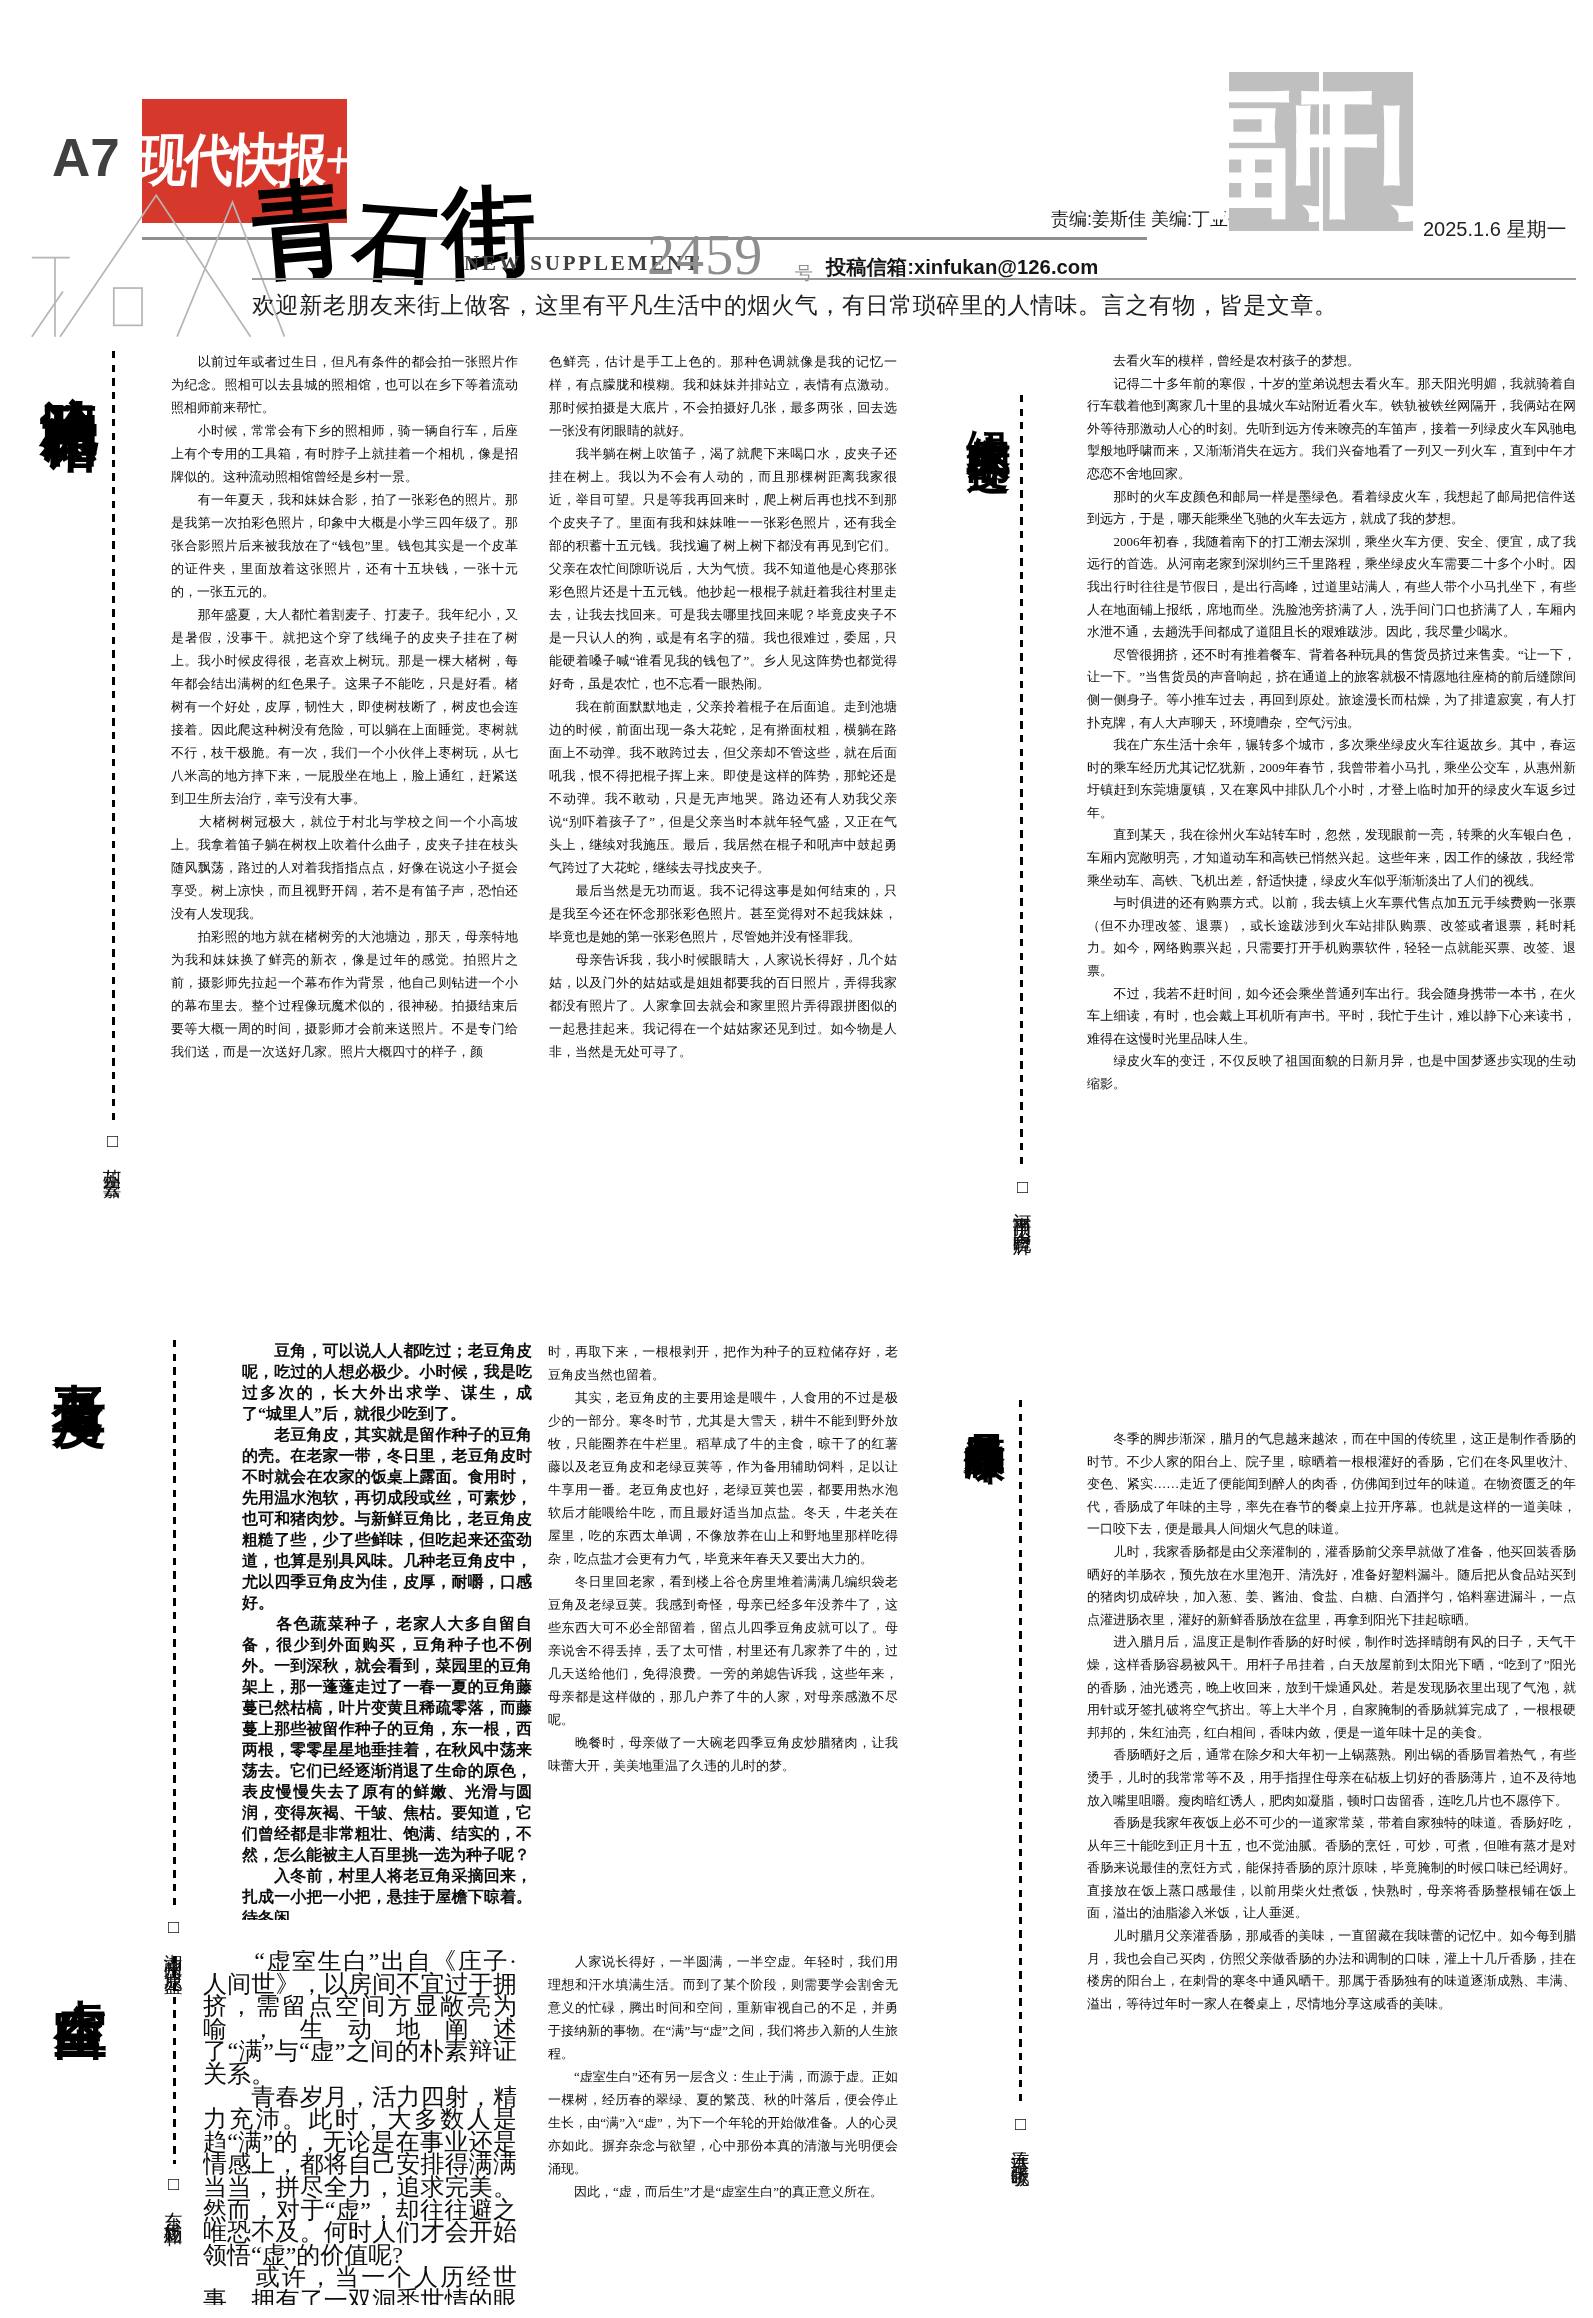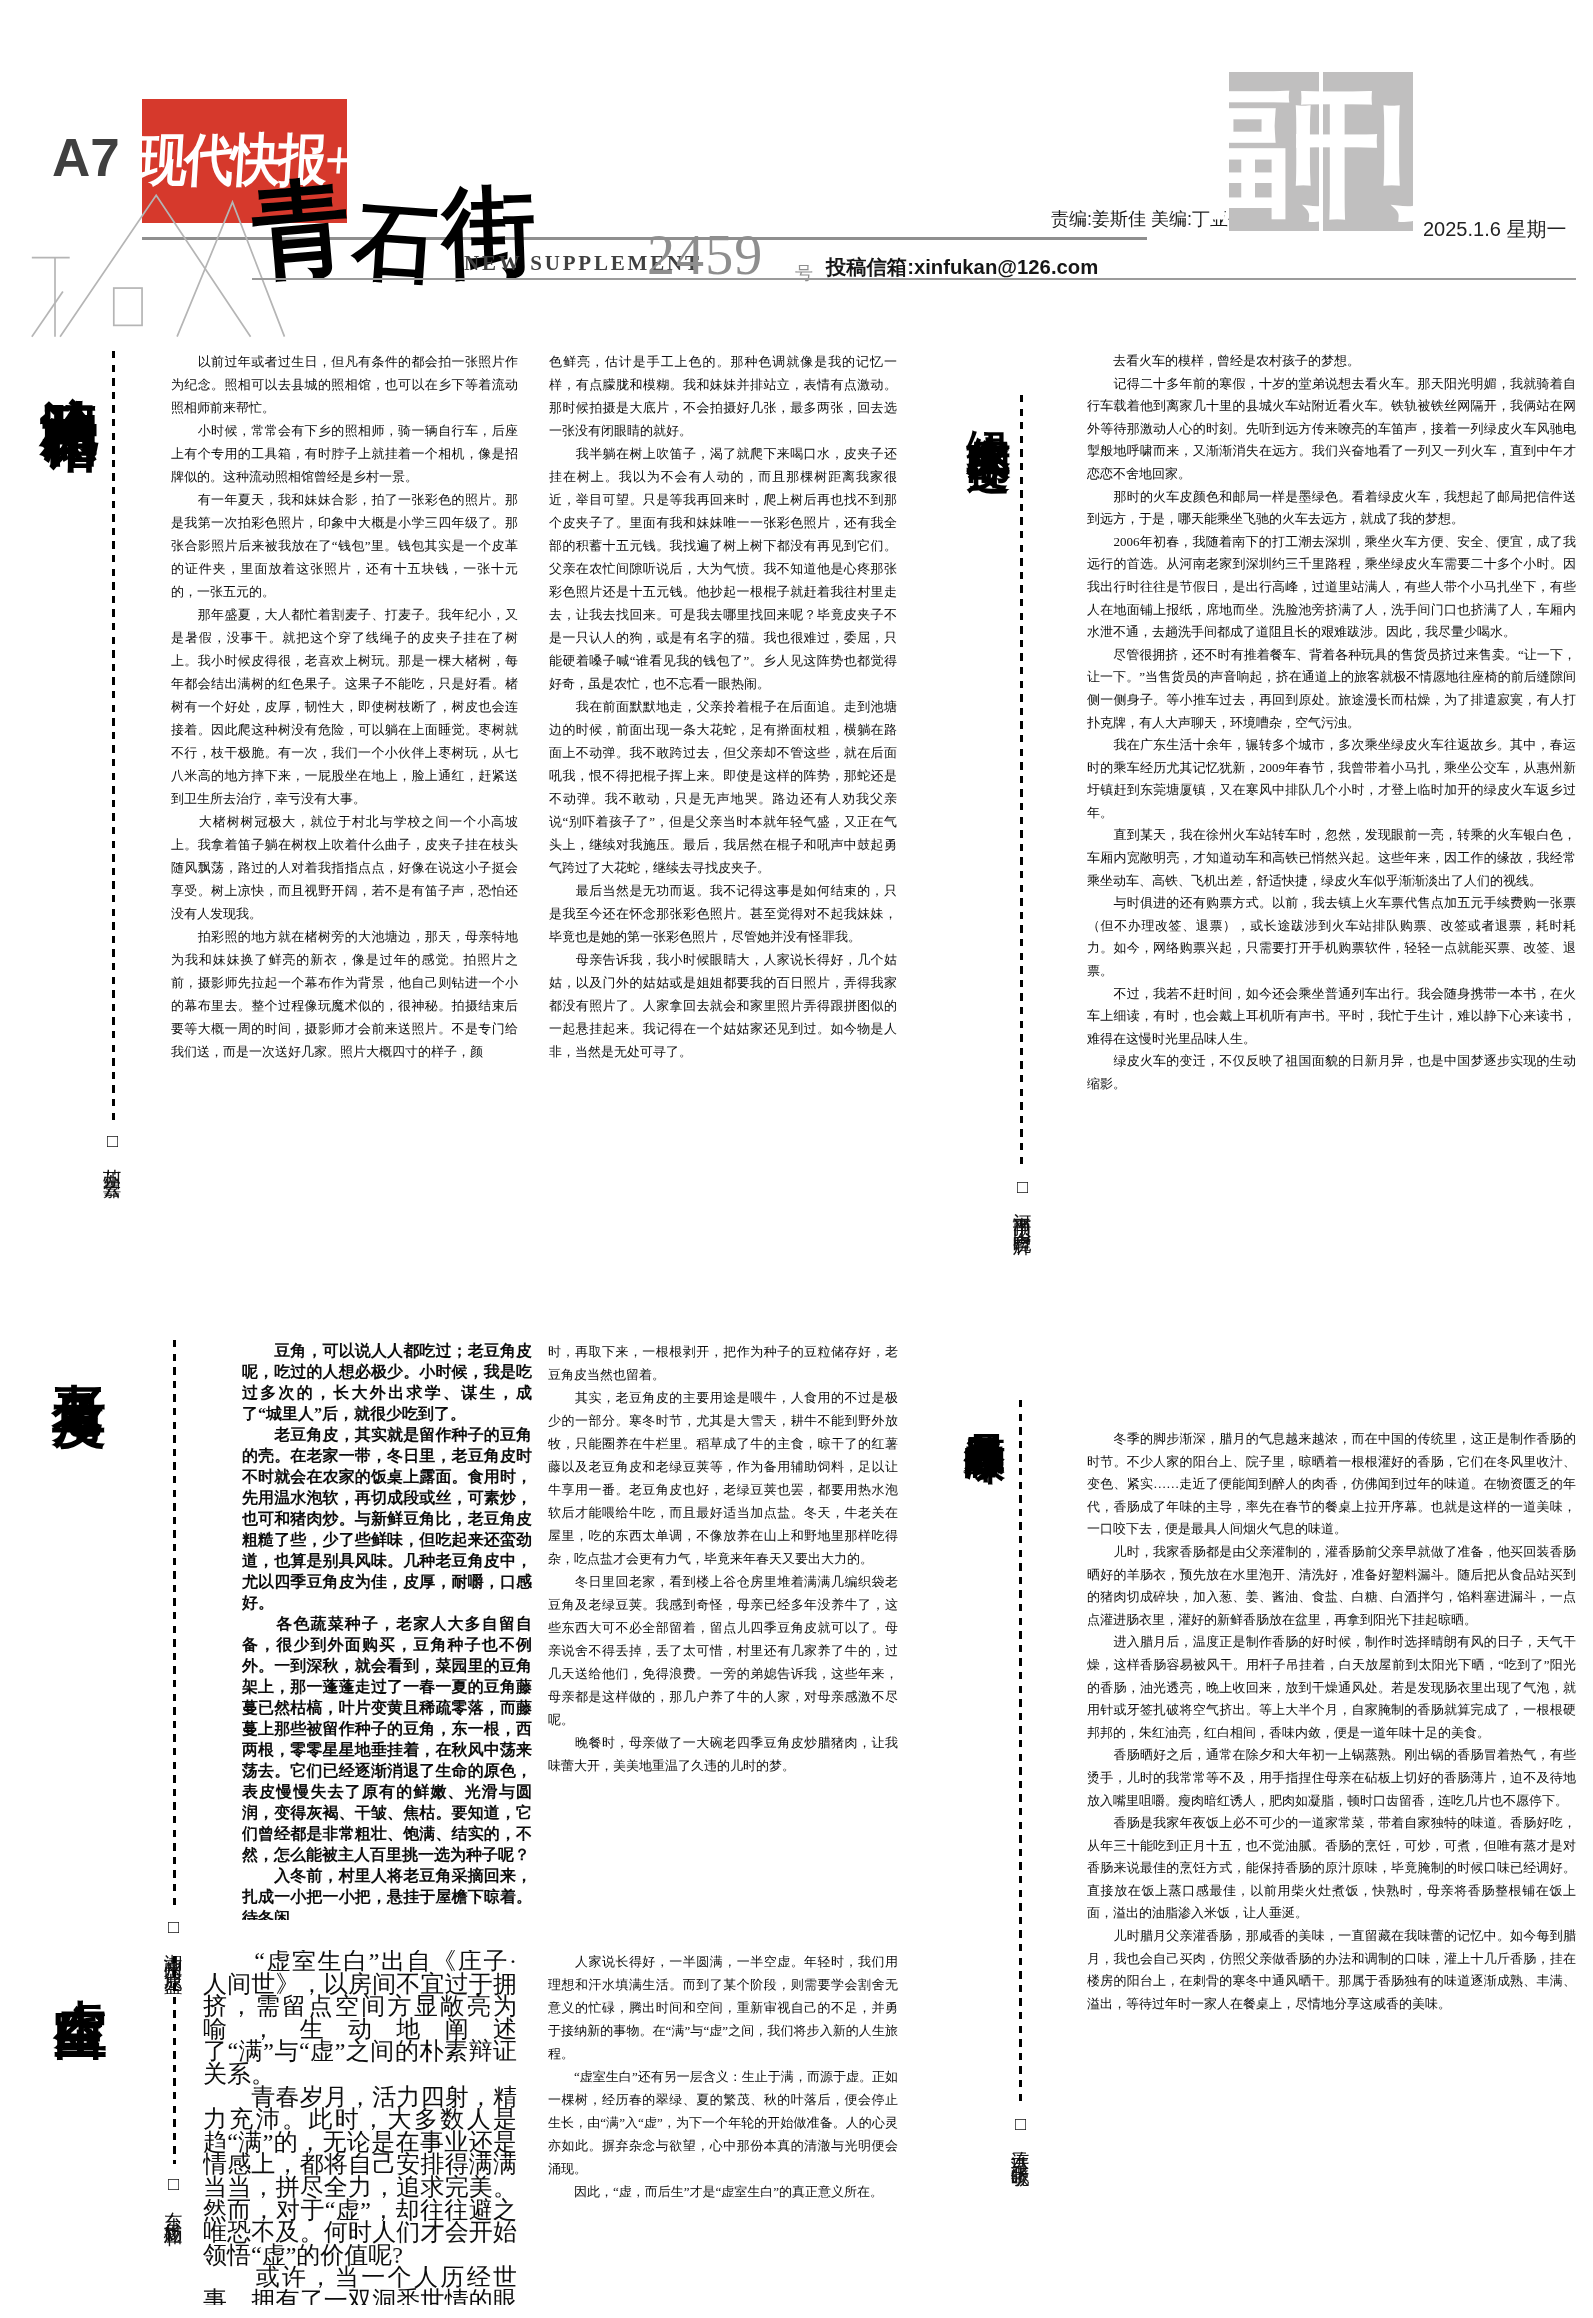--- a/index.html
+++ b/index.html
@@ -108,20 +108,21 @@
   <div class="calli">
     <span class="c1">青</span>
     <span class="c2">石</span>
     <span class="c3">街</span>
   </div>
   <div class="newsupp">NEW SUPPLEMENT</div>
   <div class="issue">2459</div>
   <div class="issue-suffix">号</div>
   <div class="email">投稿信箱:xinfukan@126.com</div>
   <div class="rule2"></div>
+  <div class="welcome">欢迎新老朋友来街上做客，这里有平凡生活中的烟火气，有日常琐碎里的人情味。言之有物，皆是文章。</div>
 
   <h2 class="vtitle t1">流动照相馆</h2>
   <div class="vdash d1"></div>
   <div class="vauthor au1">□苏州 嘉云</div>
   <div class="col a1c1">　　以前过年或者过生日，但凡有条件的都会拍一张照片作为纪念。照相可以去县城的照相馆，也可以在乡下等着流动照相师前来帮忙。
 　　小时候，常常会有下乡的照相师，骑一辆自行车，后座上有个专用的工具箱，有时脖子上就挂着一个相机，像是招牌似的。这种流动照相馆曾经是乡村一景。
 　　有一年夏天，我和妹妹合影，拍了一张彩色的照片。那是我第一次拍彩色照片，印象中大概是小学三四年级了。那张合影照片后来被我放在了“钱包”里。钱包其实是一个皮革的证件夹，里面放着这张照片，还有十五块钱，一张十元的，一张五元的。
 　　那年盛夏，大人都忙着割麦子、打麦子。我年纪小，又是暑假，没事干。就把这个穿了线绳子的皮夹子挂在了树上。我小时候皮得很，老喜欢上树玩。那是一棵大楮树，每年都会结出满树的红色果子。这果子不能吃，只是好看。楮树有一个好处，皮厚，韧性大，即使树枝断了，树皮也会连接着。因此爬这种树没有危险，可以躺在上面睡觉。枣树就不行，枝干极脆。有一次，我们一个小伙伴上枣树玩，从七八米高的地方摔下来，一屁股坐在地上，脸上通红，赶紧送到卫生所去治疗，幸亏没有大事。
 　　大楮树树冠极大，就位于村北与学校之间一个小高坡上。我拿着笛子躺在树杈上吹着什么曲子，皮夹子挂在枝头随风飘荡，路过的人对着我指指点点，好像在说这小子挺会享受。树上凉快，而且视野开阔，若不是有笛子声，恐怕还没有人发现我。
 　　拍彩照的地方就在楮树旁的大池塘边，那天，母亲特地为我和妹妹换了鲜亮的新衣，像是过年的感觉。拍照片之前，摄影师先拉起一个幕布作为背景，他自己则钻进一个小的幕布里去。整个过程像玩魔术似的，很神秘。拍摄结束后要等大概一周的时间，摄影师才会前来送照片。不是专门给我们送，而是一次送好几家。照片大概四寸的样子，颜</div>

